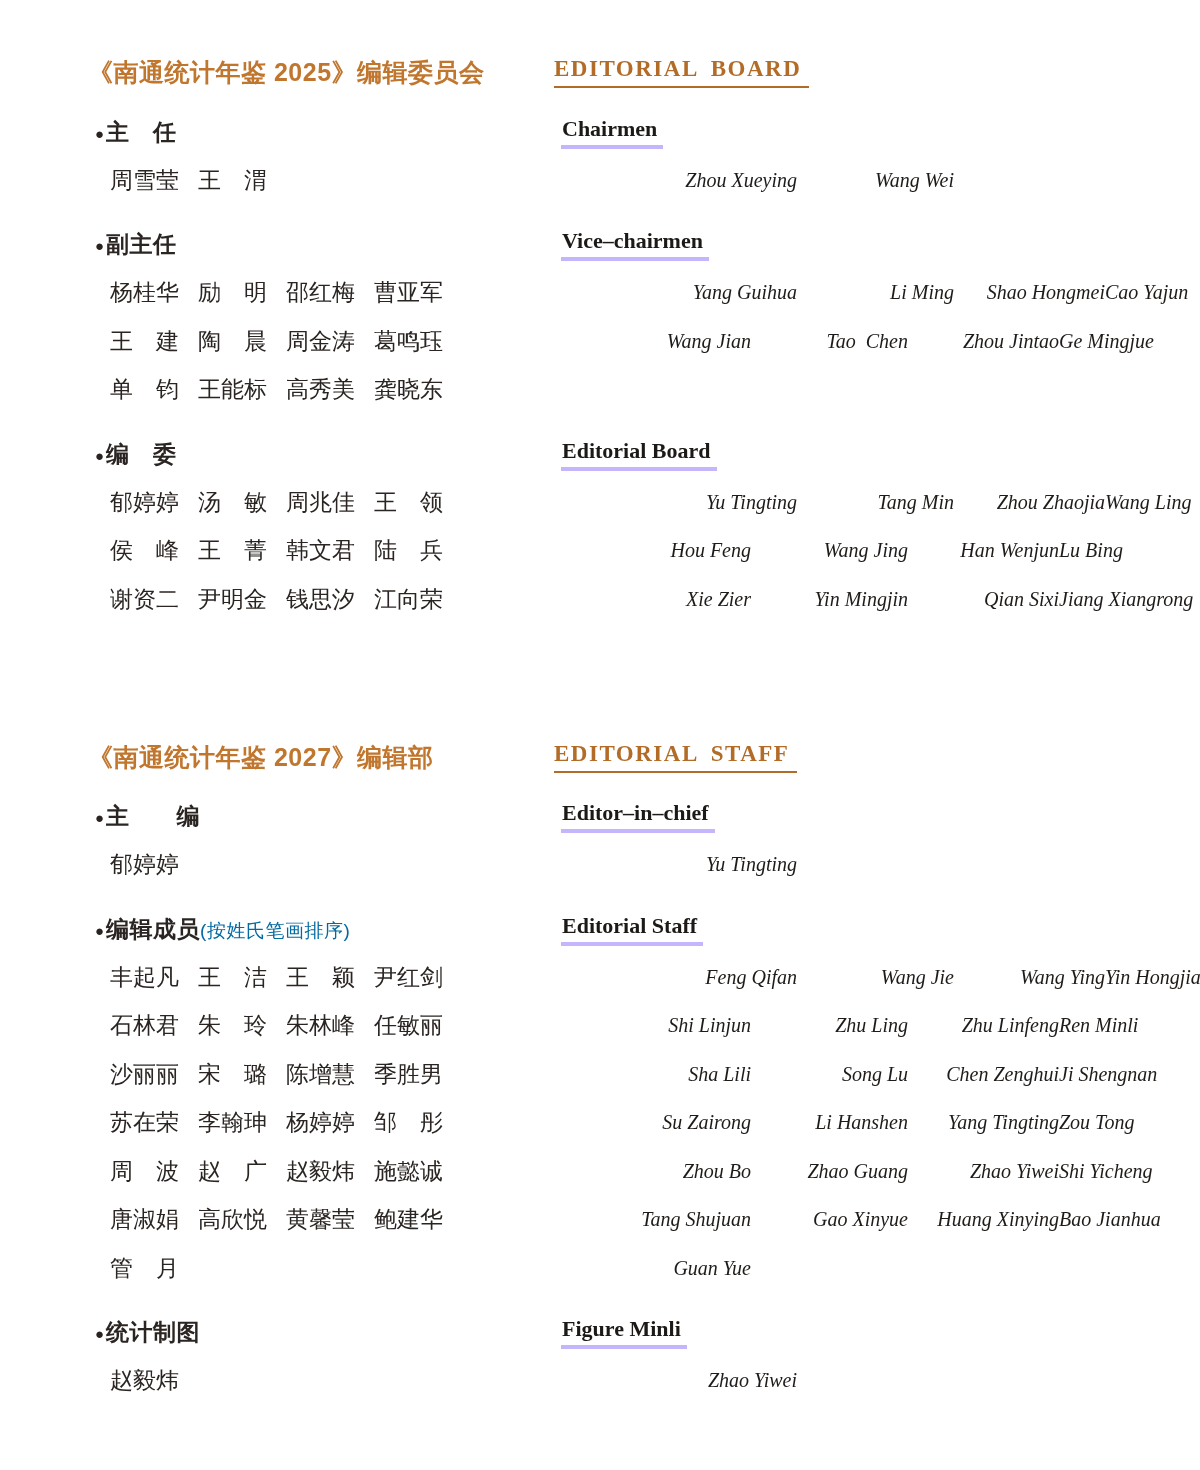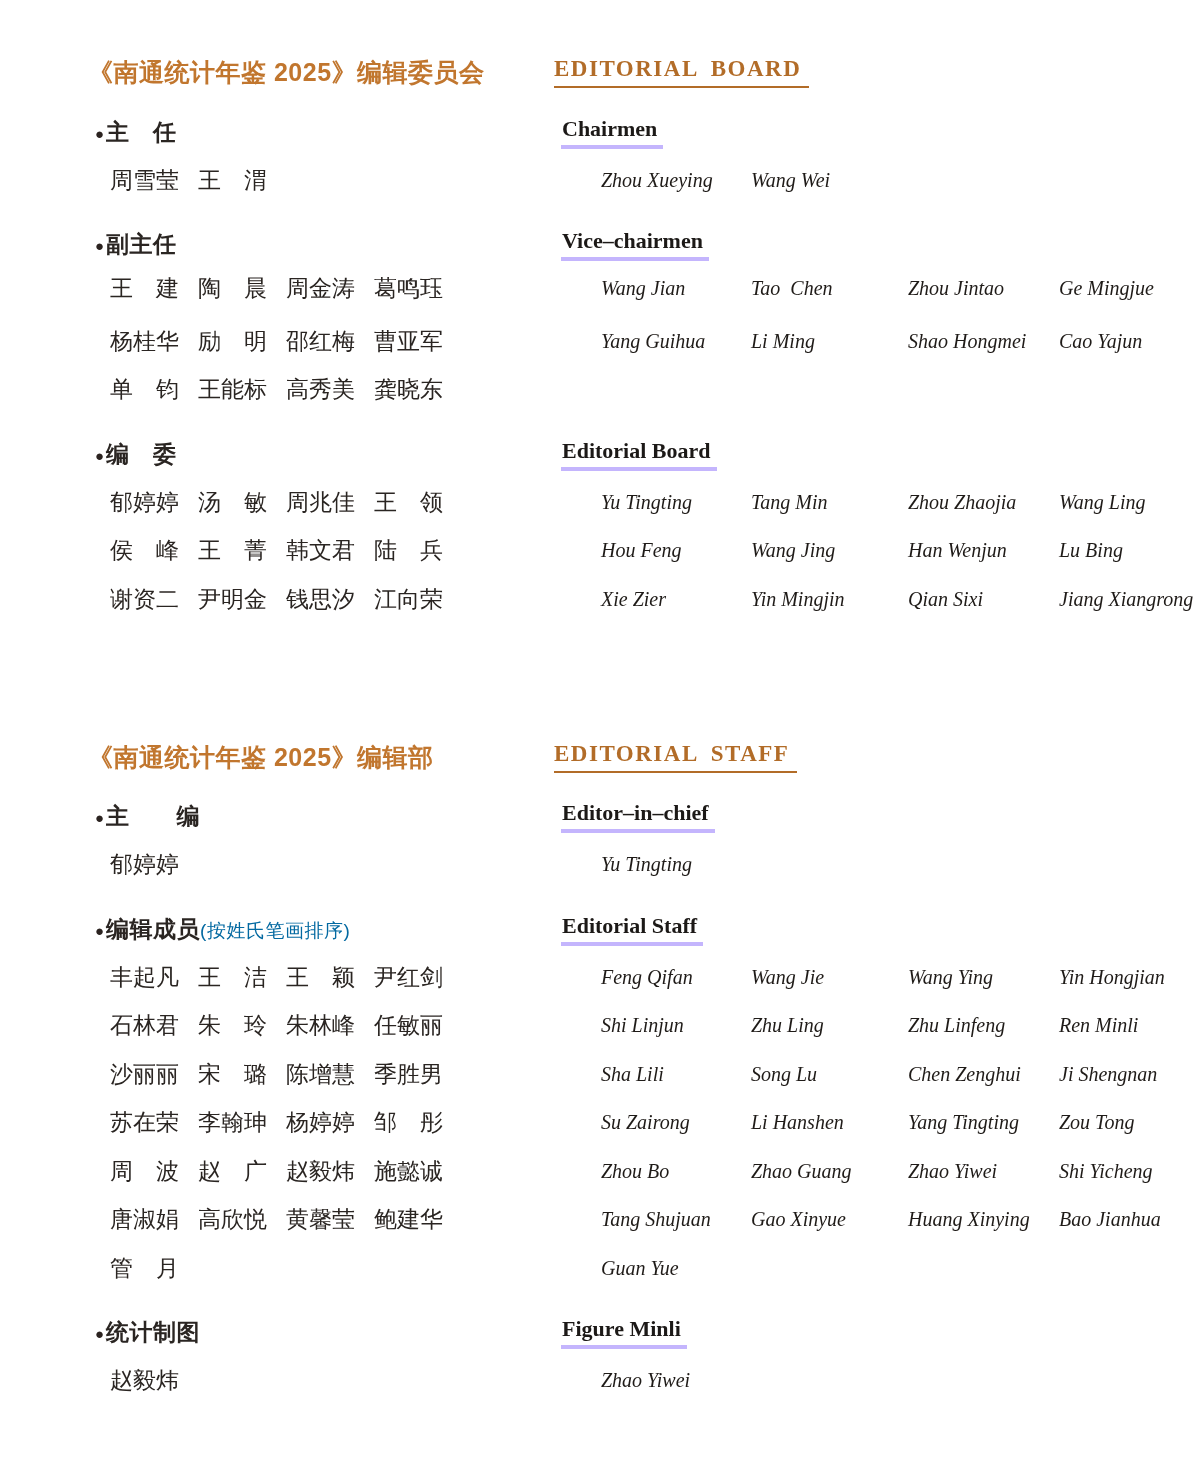--- a/index.html
+++ b/index.html
@@ -91,30 +91,30 @@
     color: #1c1917;
     border-bottom: 4px solid #c4b5fd;
     padding: 0 6px 3px 1px;
   }
 
   .name-row {
     display: flex;
     align-items: center;
     height: 48.5px;
   }
-  .name-row.first { margin-top: 4px; }
+  .name-row.first { margin-top: 4px; gap: 46px; }
   .cn-names { padding-left: 22px; }
   .cn-name {
     display: inline-block;
     width: 88px;
     font-size: 23px;
     color: #2a2522;
     white-space: pre;
   }
-  .en-names { padding-left: 25px; display: flex; }
+  .en-names { padding-left: 25px; display: flex; text-align: right; }
   .en-name {
     display: inline-block;
     font-family: "Liberation Serif", serif;
     font-style: italic;
     font-size: 20px;
     color: #1f1b18;
     white-space: pre;
   }
   .en-name.c0 { width: 150px; }
   .en-name.c1 { width: 157px; }
@@ -141,38 +141,38 @@
               <span class="en-name c0">Zhou Xueying</span>
               <span class="en-name c1">Wang Wei</span>
             </div>
           </div>
         </div>
         <div class="group">
           <div class="label-row">
             <div class="left-col cn-label-wrap"><span class="bullet">●</span><span class="cn-label">副主任</span></div>
             <div class="right-col"><span class="en-label">Vice–chairmen</span></div>
           </div>
+          <div class="name-row first">
+            <div class="left-col cn-names"><span class="cn-name">杨桂华</span><span class="cn-name">励　明</span><span class="cn-name">邵红梅</span><span class="cn-name">曹亚军</span></div>
+            <div class="right-col en-names">
+              <span class="en-name c0">Yang Guihua</span>
+              <span class="en-name c1">Li Ming</span>
+              <span class="en-name c2">Shao Hongmei</span>
+              <span class="en-name c3">Cao Yajun</span>
+            </div>
+          </div>
           <div class="name-row">
             <div class="left-col cn-names"><span class="cn-name">王　建</span><span class="cn-name">陶　晨</span><span class="cn-name">周金涛</span><span class="cn-name">葛鸣珏</span></div>
             <div class="right-col en-names">
               <span class="en-name c0">Wang Jian</span>
               <span class="en-name c1">Tao  Chen</span>
               <span class="en-name c2">Zhou Jintao</span>
               <span class="en-name c3">Ge Mingjue</span>
             </div>
           </div>
-          <div class="name-row first">
-            <div class="left-col cn-names"><span class="cn-name">杨桂华</span><span class="cn-name">励　明</span><span class="cn-name">邵红梅</span><span class="cn-name">曹亚军</span></div>
-            <div class="right-col en-names">
-              <span class="en-name c0">Yang Guihua</span>
-              <span class="en-name c1">Li Ming</span>
-              <span class="en-name c2">Shao Hongmei</span>
-              <span class="en-name c3">Cao Yajun</span>
-            </div>
-          </div>
           <div class="name-row">
             <div class="left-col cn-names"><span class="cn-name">单　钧</span><span class="cn-name">王能标</span><span class="cn-name">高秀美</span><span class="cn-name">龚晓东</span></div>
           </div>
         </div>
         <div class="group">
           <div class="label-row">
             <div class="left-col cn-label-wrap"><span class="bullet">●</span><span class="cn-label">编　委</span></div>
             <div class="right-col"><span class="en-label">Editorial Board</span></div>
           </div>
           <div class="name-row first">
@@ -199,21 +199,21 @@
               <span class="en-name c0">Xie Zier</span>
               <span class="en-name c1">Yin Mingjin</span>
               <span class="en-name c2">Qian Sixi</span>
               <span class="en-name c3">Jiang Xiangrong</span>
             </div>
           </div>
         </div>
       </div>
       <div class="section second">
         <div class="title-row">
-          <div class="left-col"><span class="cn-title">《南通统计年鉴 2025》编辑部</span></div>
+          <div class="left-col"><span class="cn-title">《南通统计年鉴 2027》编辑部</span></div>
           <div class="right-col"><span class="en-title">EDITORIAL STAFF</span></div>
         </div>
         <div class="group">
           <div class="label-row">
             <div class="left-col cn-label-wrap"><span class="bullet">●</span><span class="cn-label">主　　编</span></div>
             <div class="right-col"><span class="en-label">Editor–in–chief</span></div>
           </div>
           <div class="name-row first">
             <div class="left-col cn-names"><span class="cn-name">郁婷婷</span></div>
             <div class="right-col en-names">

